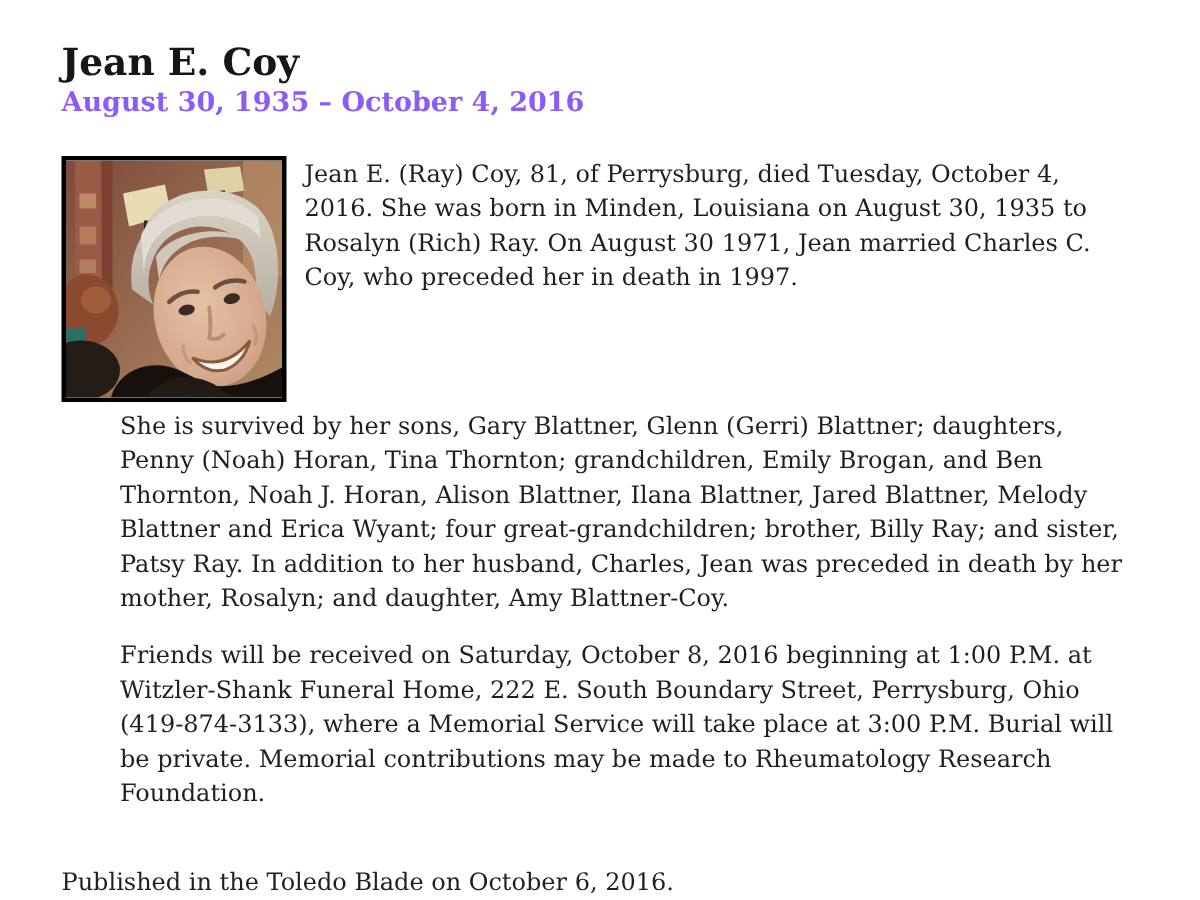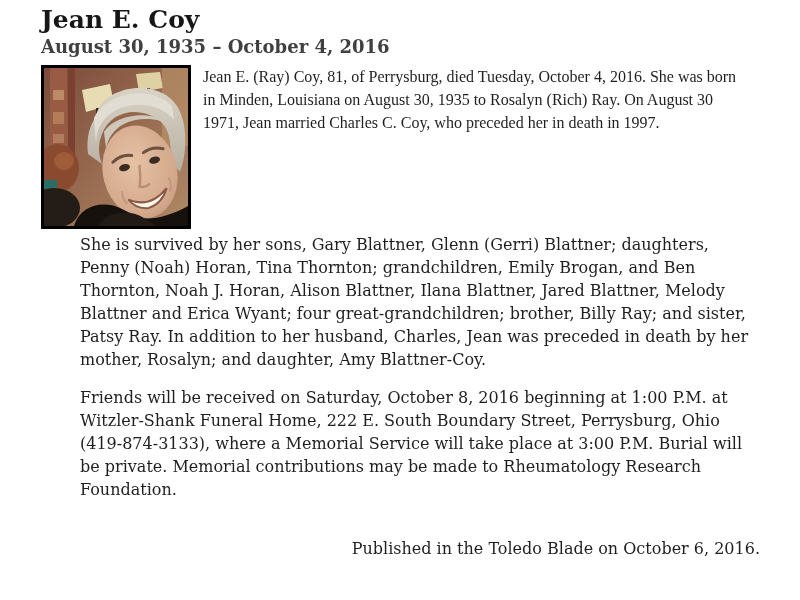--- a/index.html
+++ b/index.html
@@ -3,54 +3,54 @@
 <meta charset="utf-8">
 <style>
   html, body { margin: 0; padding: 0; }
   body {
     width: 800px; height: 600px;
     background: #ffffff;
     color: #1f1f1f;
     font-family: "DejaVu Serif", "Liberation Serif", serif;
     overflow: hidden;
   }
-  .page { padding: 6px 40px 0 41px; }
+  .page { padding: 28px 40px 0 41px; }
 
   h1.title {
     font-size: 25px; font-weight: bold;
     margin: 0; line-height: 1.15;
     color: #161616;
   }
   h2.dates {
     font-size: 18px; font-weight: bold;
     margin: 1px 0 0 0; line-height: 1.2;
-    color: #404040;
+    color: #8b5cf6;
   }
 
-  .photo-row { display: flex; align-items: flex-start; margin-top: 8px; margin-bottom: 4px; font-family: Liberation Serif, serif; }
+  .photo-row { display: flex; align-items: flex-start; margin-top: 25px; margin-bottom: 4px; }
   .photo-frame {
     width: 150px; height: 164px;
     border: 3px solid #000000;
     box-sizing: border-box;
     flex: 0 0 auto;
     margin-right: 12px;
     overflow: hidden;
   }
   .photo-frame svg { display: block; width: 100%; height: 100%; }
 
   .beside-photo { flex: 1 1 auto; max-width: 546px; }
 
   p.obit {
     font-size: 16px;
     line-height: 23px;
     margin: 0 0 15px 0;
   }
   .beside-photo p.obit:last-child { margin-bottom: 0; }
   p.full { margin-top: 0; margin-left: 39px; }
-  p.published { margin-top: 36px; margin-bottom: 0; text-align: right; }
+  p.published { margin-top: 36px; margin-bottom: 0; }
 </style>
 </head>
 <body>
 
 <div class="page">
 
   <h1 class="title">Jean E. Coy</h1>
   <h2 class="dates">August 30, 1935 – October 4, 2016</h2>
 
   <div class="photo-row">

